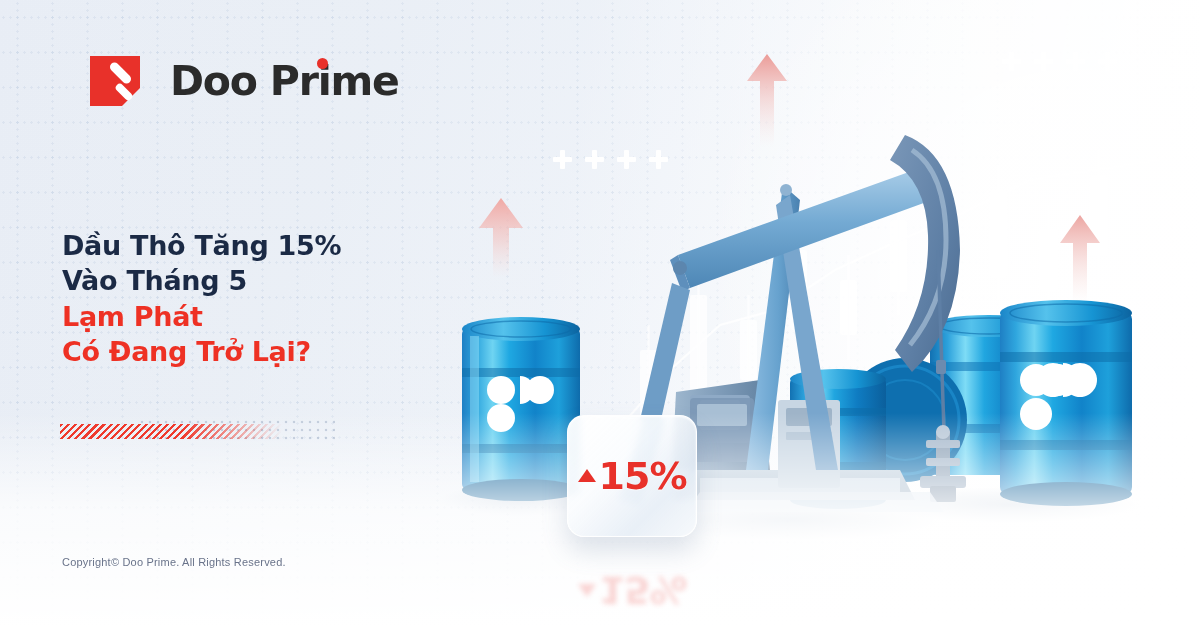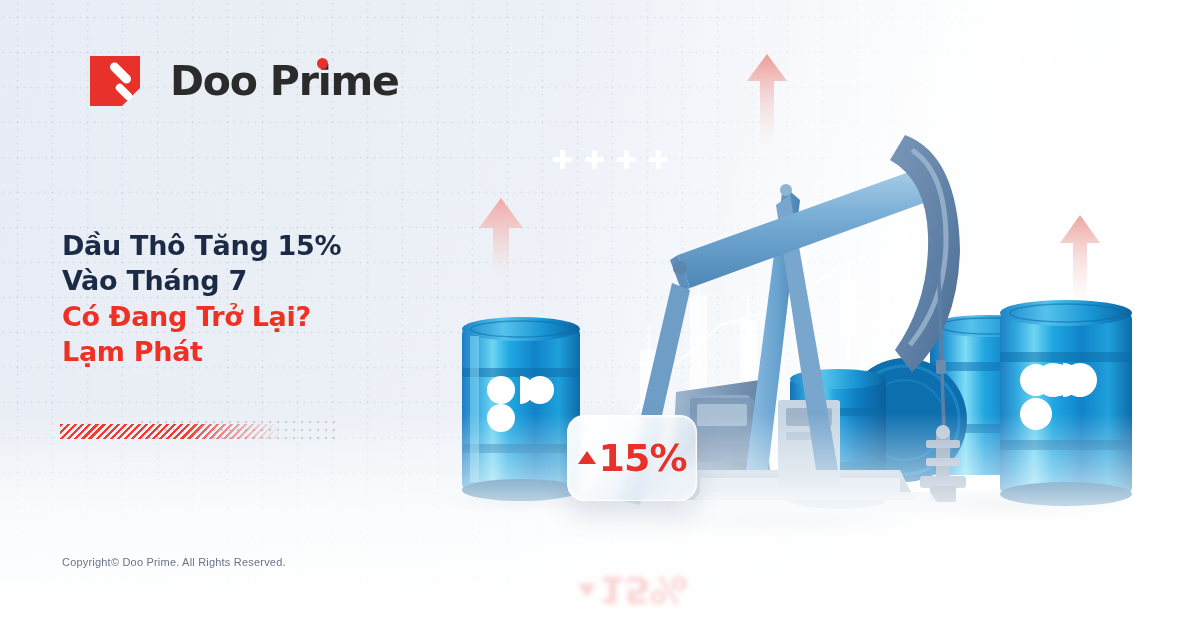--- a/index.html
+++ b/index.html
@@ -61,21 +61,21 @@
   .arrow{ position:absolute; }
   .arrow svg{ display:block; }
 
   
   .art{ position:absolute; left:0; top:0; width:1200px; height:628px; }
   .art svg{ width:100%; height:100%; display:block; }
 
   
   .badge-card{
     position:absolute; left:567px; top:415px;
-    width:130px; height:86px;
+    width:130px; height:122px;
     border-radius:17px;
     background:linear-gradient(135deg, rgba(255,255,255,.96) 0%, rgba(250,252,254,.90) 40%, rgba(228,236,245,.82) 72%, rgba(246,249,252,.93) 100%);
     border:1px solid rgba(255,255,255,.95);
     box-shadow:0 14px 26px rgba(90,115,150,.20), inset 0 1px 2px rgba(255,255,255,.9);
     display:flex; align-items:center; justify-content:center;
     backdrop-filter:blur(3px);
   }
   .badge-inner{ display:flex; align-items:center; gap:3px; }
   .badge-tri{
     width:0;height:0;
@@ -430,23 +430,23 @@
         <path d="M0,0 H50 V32 L32,50 H0 Z" fill="#E8312A"></path>
         <rect x="26" y="4" width="9" height="26" rx="4.5" transform="rotate(-45 30.5 17)" fill="#ffffff"></rect>
         <rect x="30" y="26" width="8" height="20" rx="4" transform="rotate(-45 34 36)" fill="#ffffff"></rect>
       </svg>
     </span>
     <span class="logo-text">Doo Prime<span class="logo-dot"></span></span>
   </div>
 
   <div class="headline">
     <div class="hl-line hl-dark">Dầu Thô Tăng 15%</div>
-    <div class="hl-line hl-dark">Vào Tháng 7</div>
+    <div class="hl-line hl-dark">Vào Tháng 5</div>
+    <div class="hl-line hl-red">Lạm Phát</div>
     <div class="hl-line hl-red">Có Đang Trở Lại?</div>
-    <div class="hl-line hl-red">Lạm Phát</div>
   </div>
 
   <div class="deco">
     <div class="deco-dots"></div>
     <div class="deco-hatch"></div>
   </div>
 
   <div class="copyright">Copyright© Doo Prime. All Rights Reserved.</div>
 
 </div>

